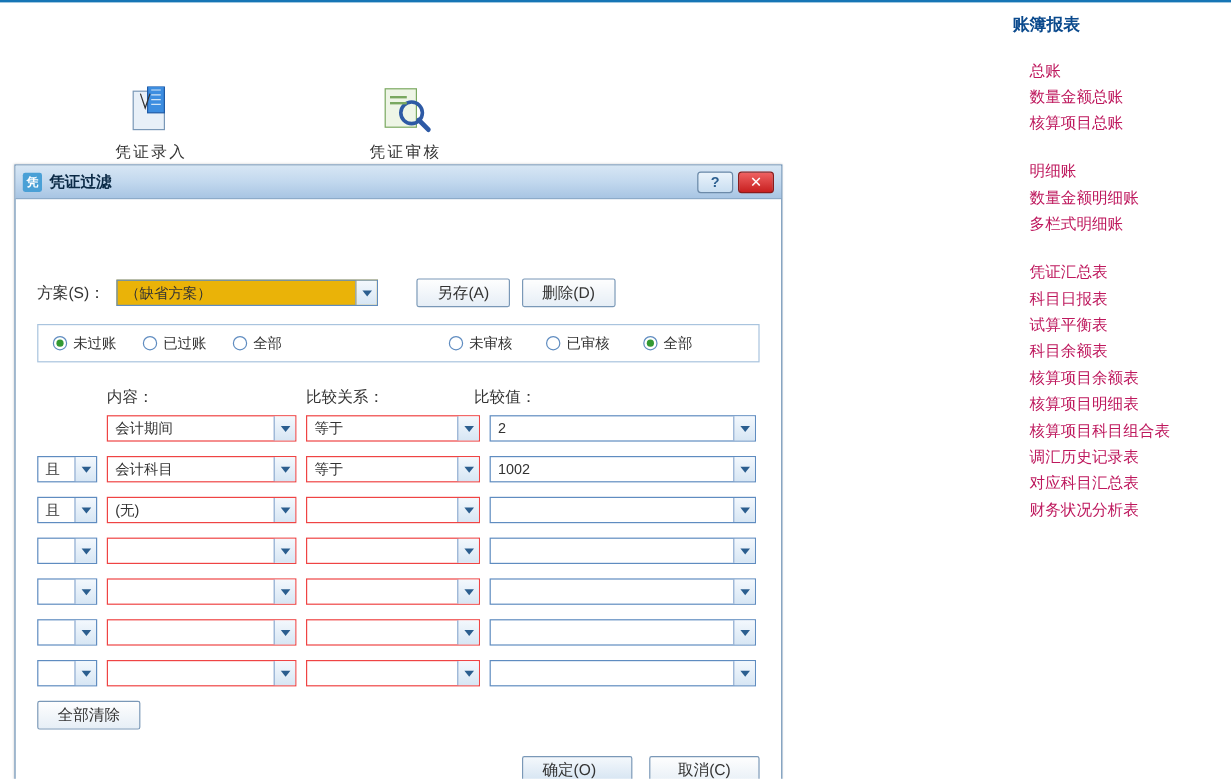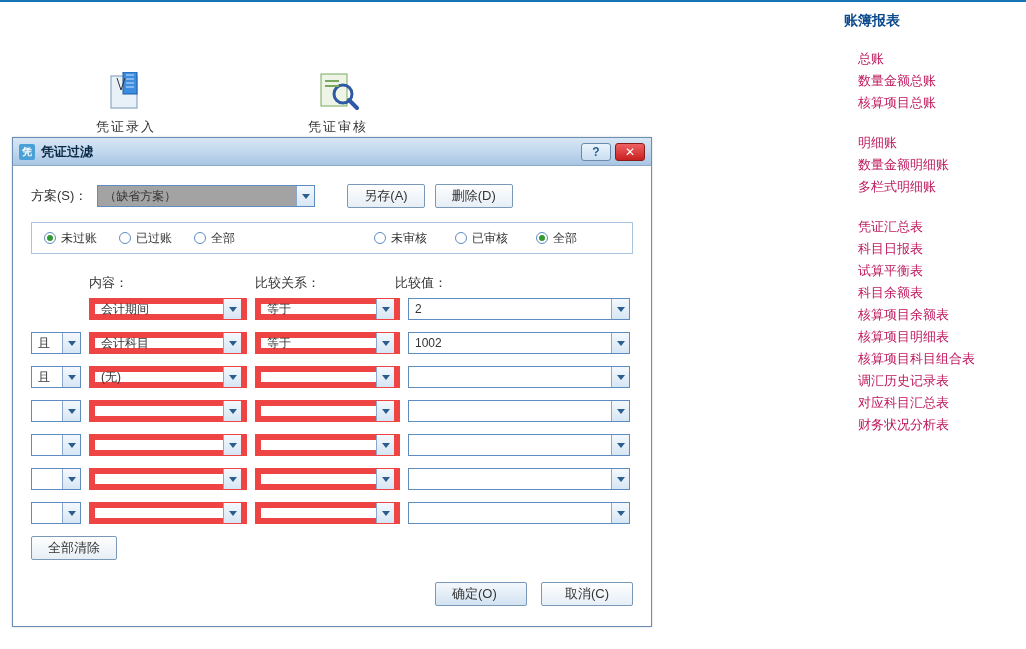--- a/index.html
+++ b/index.html
@@ -23,23 +23,23 @@
     .dialog { position: absolute; top: 137px; left: 12px; width: 640px; border: 1px solid #6a8fb3; background: #fff; box-shadow: 0 0 2px rgba(0,0,0,.2); }
     .titlebar { height: 28px; background: linear-gradient(#d7e6f4, #c2d8ee 50%, #a8c5e3); display: flex; align-items: center; padding: 0 6px 0 6px; border-bottom: 1px solid #8dabc9; }
     .titlebar .app-icon { width: 16px; height: 16px; background: #4aa0d6; border-radius: 2px; margin-right: 6px; display:flex; align-items:center; justify-content:center; color:#fff; font-size:10px; font-weight:bold; }
     .titlebar .title { font-size: 13px; color: #0b2a46; font-weight: bold; flex: 1; }
     .titlebar .winbtn { width: 30px; height: 18px; border: 1px solid #6c8aa9; border-radius: 3px; margin-left: 4px; display: flex; align-items: center; justify-content: center; cursor: pointer; }
     .titlebar .help-btn { background: linear-gradient(#eaf3fb, #c9def1); color: #2b5e8f; font-weight: bold; }
     .titlebar .close-btn { background: linear-gradient(#ef6161, #c82020); color: #fff; border-color: #8b1b1b; }
     
     .dialog-body { padding: 18px 18px 20px 18px; }
     
-    .row { display: flex; align-items: center; gap: 10px; margin-bottom: 14px; }
+    .row { display: flex; align-items: center; gap: 10px; margin-bottom: 14px; margin-top: 48px; }
     .lbl-scheme { font-size: 13px; }
-    .scheme-select { width: 218px; height: 22px; border: 1px solid #5f8cc0; background: #a3a3a3; padding-left: 6px; display: flex; align-items: center; justify-content: space-between; cursor: pointer; }
+    .scheme-select { width: 218px; height: 22px; border: 1px solid #5f8cc0; background: #eab308; padding-left: 6px; display: flex; align-items: center; justify-content: space-between; cursor: pointer; }
     .dd-arrow { width: 18px; height: 20px; border-left: 1px solid #89a8cf; background: linear-gradient(#f3f8fd,#d7e6f4); display:flex; align-items:center; justify-content:center; }
     .dd-arrow::after { content:""; border-left:4px solid transparent; border-right:4px solid transparent; border-top:5px solid #2b5e8f; }
     
     .btn { height: 24px; padding: 0 16px; border: 1px solid #7a98b7; border-radius: 2px; background: linear-gradient(#fefefe,#e6eef6); cursor: pointer; font-size: 13px; display:flex; align-items:center; }
     
     .radio-row { border: 1px solid #a9c4de; height: 32px; display: flex; align-items: center; padding: 0 12px; gap: 22px; }
     .radio-section { display: flex; flex: 0 0 296px; gap: 22px; }
     .radio-section.right { flex: 1; justify-content: flex-start; gap: 28px; margin-left: 12px; }
     .radio-item { display: flex; align-items: center; gap: 5px; cursor: pointer; }
     .rdio { width: 12px; height: 12px; border: 1px solid #5f8cc0; border-radius: 50%; display:flex; align-items:center; justify-content:center; }
@@ -48,21 +48,21 @@
     .filter-grid { margin-top: 20px; }
     .filter-header { display: flex; padding-left: 58px; gap: 8px; margin-bottom: 6px; }
     .filter-header .hcol { font-size: 13px; }
     .hcol.content { width: 158px; }
     .hcol.relation { width: 132px; }
     .hcol.value { width: 222px; }
     
     .filter-row { display: flex; gap: 8px; margin-bottom: 12px; align-items:center; }
     .logic-sel { width: 50px; height: 22px; border: 1px solid #5f8cc0; background:#fff; display:flex; align-items:center; padding-left:6px; cursor:pointer; justify-content:space-between; }
     .logic-sel.empty-spacer { border:none; background:transparent; cursor:default; }
-    .cell-sel { height: 22px; border: 6px solid #ef4444; background:#fff; display:flex; align-items:center; padding-left:6px; cursor:pointer; justify-content:space-between; }
+    .cell-sel { height: 22px; border: 1px solid #ef4444; background:#fff; display:flex; align-items:center; padding-left:6px; cursor:pointer; justify-content:space-between; }
     .cell-sel.content { width: 158px; }
     .cell-sel.relation { width: 145px; }
     .cell-input { width: 222px; height:22px; border:1px solid #5f8cc0; background:#fff; display:flex; align-items:center; padding-left:6px; justify-content:space-between; }
     
     .clear-btn { margin-top: 6px; }
     
     .footer-btns { display: flex; justify-content: flex-end; gap: 14px; margin-top: 22px; }
     .btn.primary { background: linear-gradient(#f4f8fc,#d2e2f1); }
     
     

